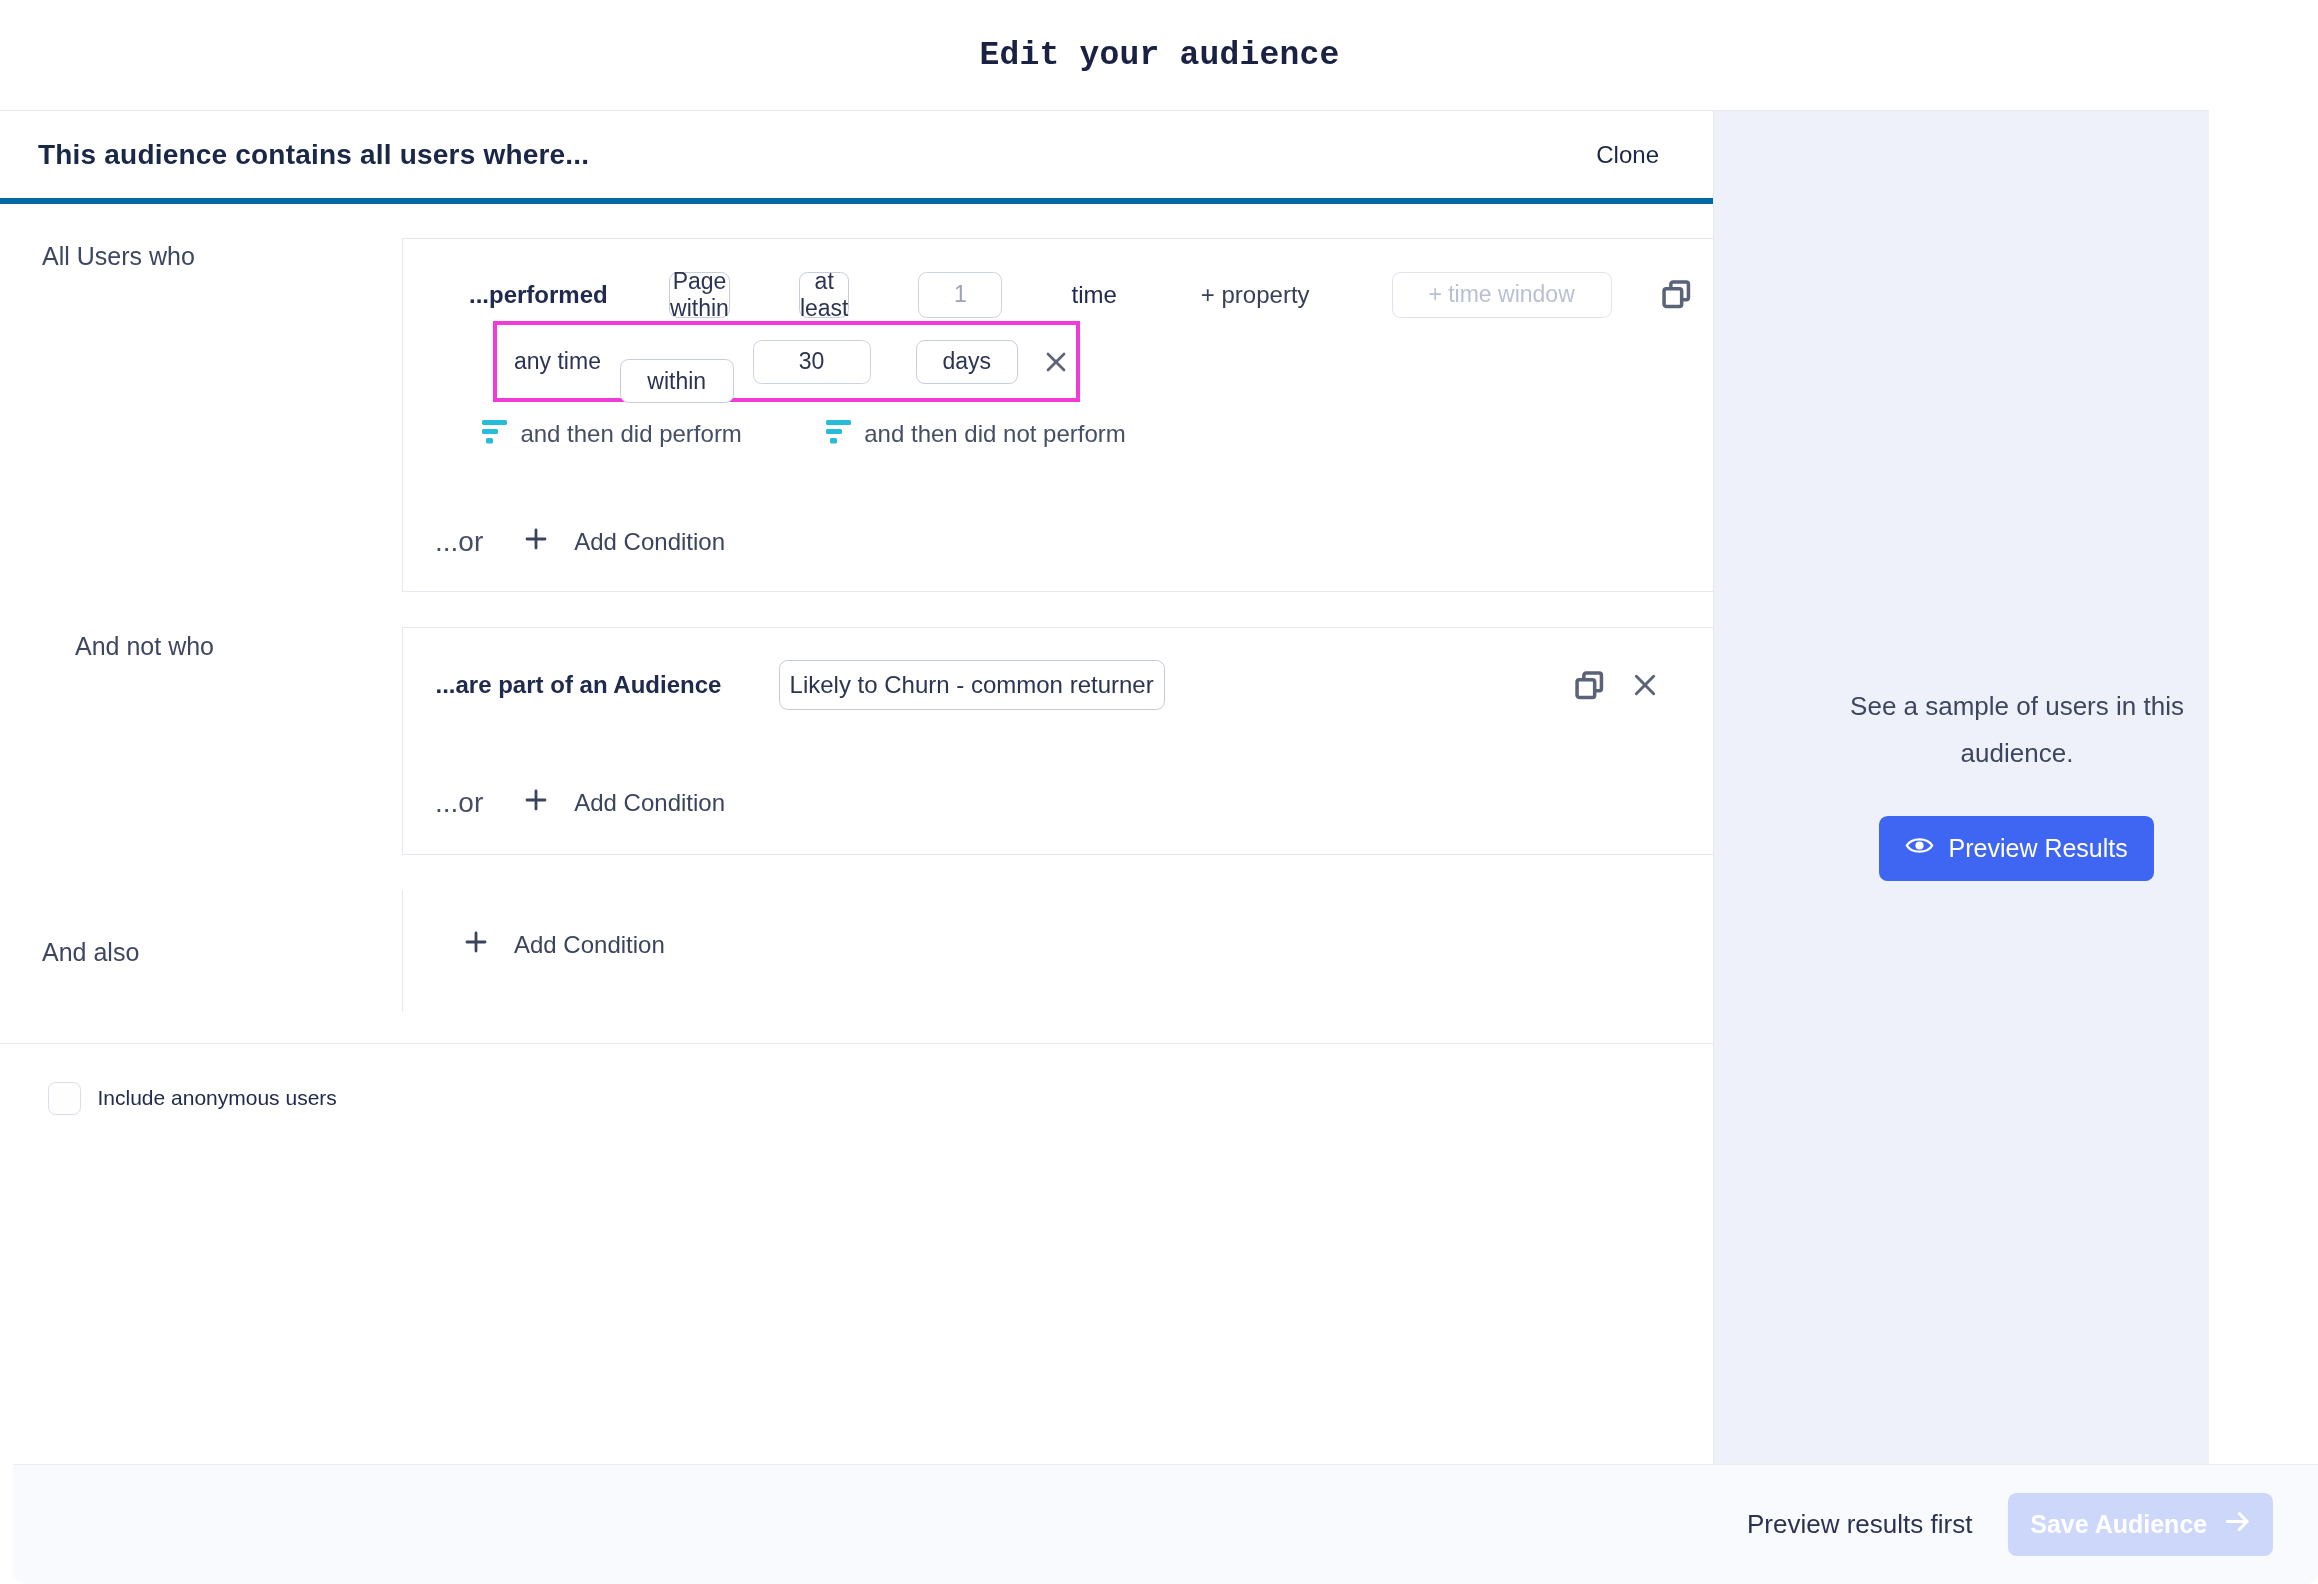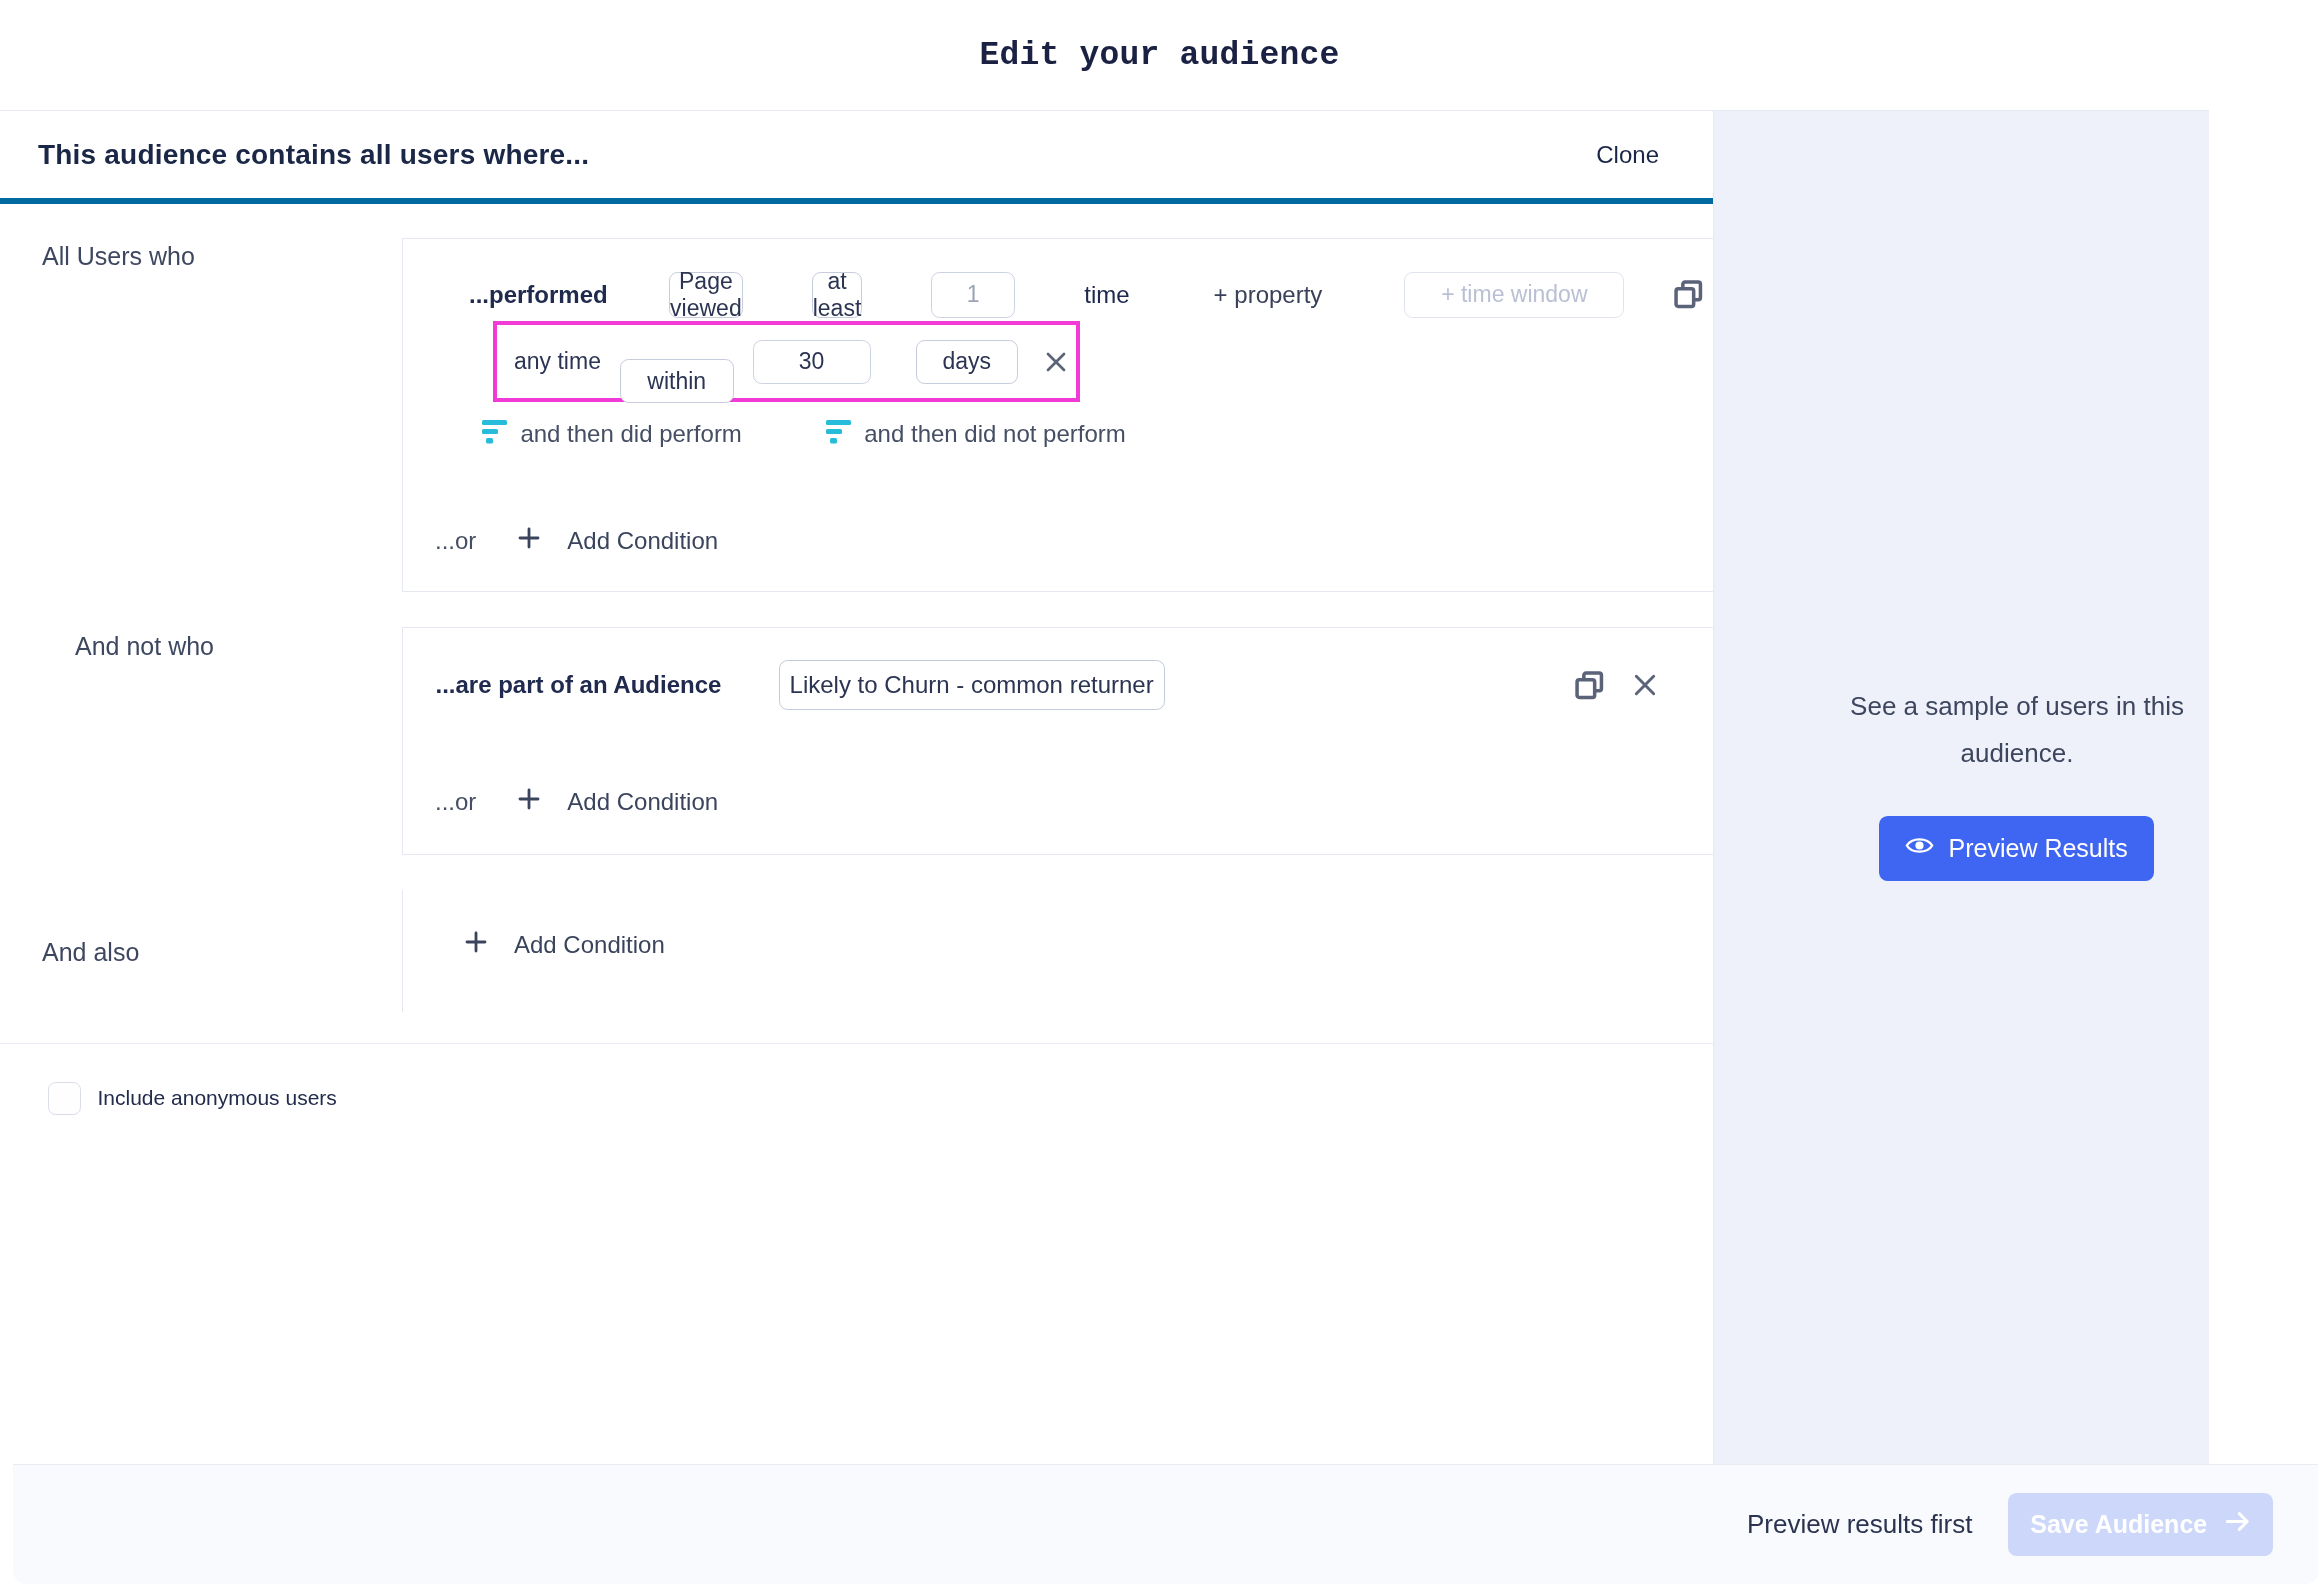--- a/index.html
+++ b/index.html
@@ -57,21 +57,21 @@
   .tf-label { font-size:23px; color:#2b3452; white-space:nowrap; }
 
   .seq-links { margin:15.3px 0 0 79px; display:flex; align-items:center; }
   .seq-link { display:flex; align-items:center; gap:12.4px; background:none; border:none;
               cursor:pointer; font-family:inherit; font-size:24px; color:#454e63; }
   .seq-link + .seq-link { margin-left:84px; }
 
   .or-row { display:flex; align-items:center; }
   .card-1 .or-row { margin:76px 0 0 32px; }
   .card-2 .or-row { margin:77px 0 0 32px; }
-  .or-label { font-size:24px; color:#454e63; }
+  .or-label { font-size:28px; color:#454e63; }
   .add-cond { display:flex; align-items:center; gap:26px; background:none; border:none;
               cursor:pointer; font-family:inherit; font-size:24px; font-weight:500;
               color:#3a445c; margin-left:41px; }
 
   .card2-row { margin:32px 0 0 32.5px; }
   .aud-input { margin-left:9.6px; width:386px; height:50px; border:1.9px solid #c3cadb;
                border-radius:8.6px; font-size:24px; color:#2b3452; padding:0 9.6px;
                outline:none; font-family:inherit; white-space:nowrap; overflow:hidden; }
 
   .also-divider { position:absolute; left:402px; top:686px; width:1px; height:122px; background:#e5e8f0; }
@@ -120,21 +120,21 @@
     </div>
 
     <div class="builder">
 
       <span class="col-label" style="left:42px; top:38px;">All Users who</span>
 
       <section class="cond-card card-1">
 
         <div class="row" style="margin:32.5px 0 0 66px;">
           <span class="prefix">...performed</span>
-          <button class="chip" style="width:204px; margin-left:13.4px;">Page viewed</button>
+          <button class="chip" style="width:204px; margin-left:13.4px;">Page within</button>
           <button class="chip" style="width:138px; margin-left:21px;">at least</button>
           <input class="tin" id="count-input" style="width: 84px; margin-left: 21px;" value="1">
           <span class="plain" style="margin-left:21px;">time</span>
           <button class="ghost-link" style="margin-left:36px;">+ property</button>
           <input class="tw-input" style="margin-left: 34px;" placeholder="+ time window">
           <span class="row-icons">
             <button class="icon-btn">
               <svg width="32.5" height="32.5" viewBox="0 0 24 24" fill="none">
                 <rect x="8" y="3" width="13" height="13" rx="1.6" stroke="#5b6378" stroke-width="2.6"></rect>
                 <rect x="3" y="8" width="13" height="13" rx="1.6" fill="#ffffff" stroke="#5b6378" stroke-width="2.6"></rect>

